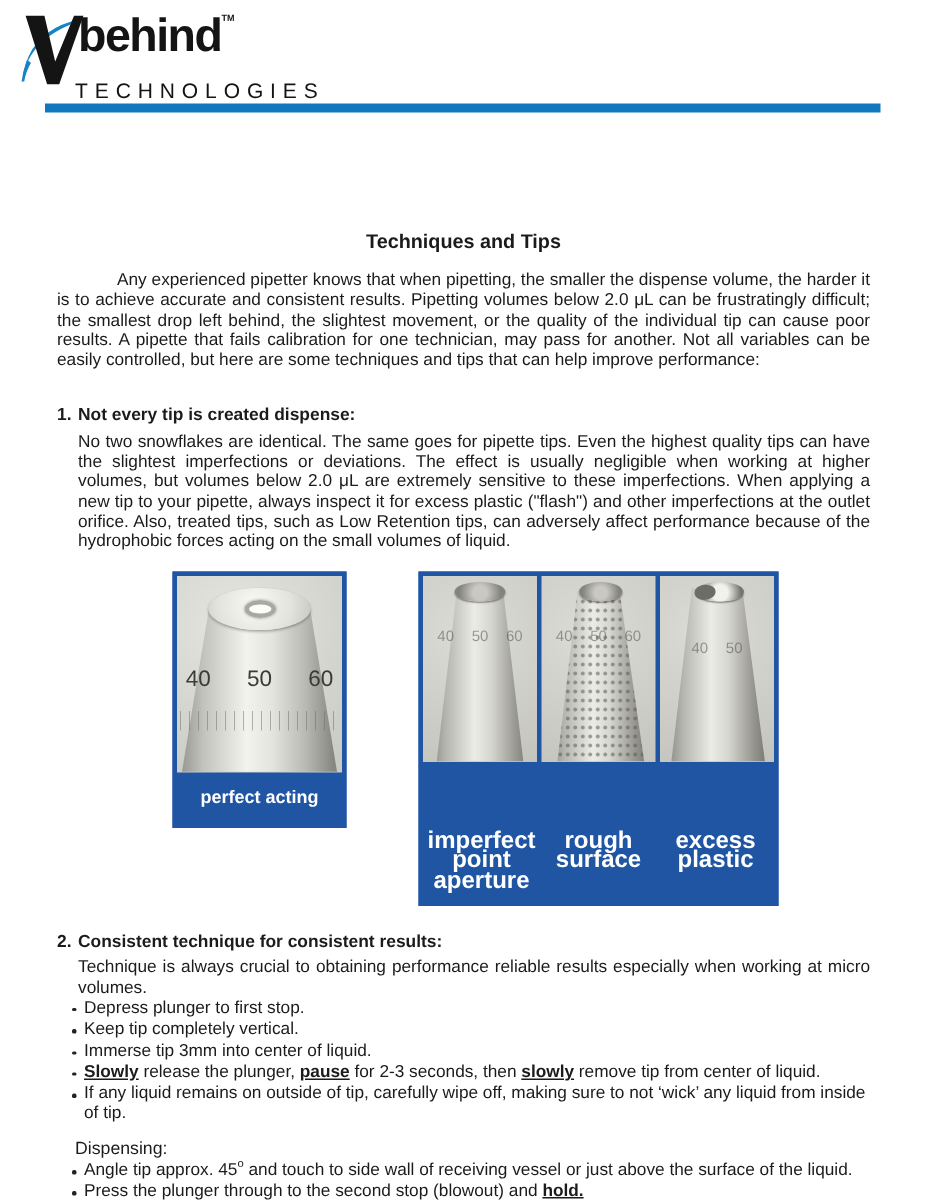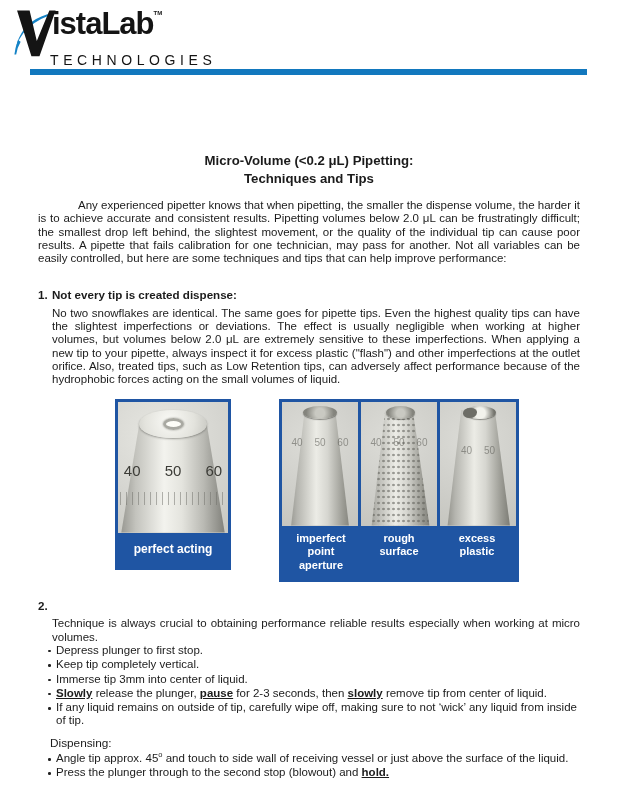--- a/index.html
+++ b/index.html
@@ -94,22 +94,22 @@
   .blob {
     position:absolute; left:30%; top:6px; width:14px; height:10px; border-radius:50% 40% 55% 45%;
     background:#6d6d66;
   }
   .nums-faint {
     position:absolute; left:0; right:0; top:28%;
     text-align:center; color:#55554f; font-size:10px; word-spacing:9px; opacity:.55;
   }
   .pr-cap {
     display:grid; grid-template-columns:1fr 1fr 1fr;
-    color:#fff; font-weight:bold; font-size:11px; line-height:13.5px;
-    text-align:center; padding:6px 0 7px;
+    color:#fff; font-weight:bold; font-size:16px; line-height:13.5px;
+    text-align:center; padding:6px 0 7px;margin-top:40px;
   }
   .pr-cap > div { white-space:pre-line; }
 
   
   .s2-body { margin:5px 0 0 14px; text-align:justify; }
   .list-label { margin:9px 0 2px 12px; font-size:11.8px; }
   .bullet-row { display:flex; margin:0 0 1px 10px; }
   .dot { flex:0 0 8px; position:relative; }
   .dot::before { content:""; position:absolute; left:0; top:6px; width:2.5px; height:2.5px; background:#222; border-radius:50%; }
   .bullet-text { flex:1; }
@@ -121,29 +121,28 @@
 <body>
 
 <div class="header">
   <div class="logo">
     <div class="logo-row">
       <svg class="logo-mark" viewBox="0 0 52 58" xmlns="http://www.w3.org/2000/svg">
         <path d="M4 52 Q8 20 52 7 Q24 10 11 30 Q5 40 4 52 Z" fill="#1583c6"></path>
         <path d="M3 54 Q4 46 7 38 L10 40 Q6 47 5 54 Z" fill="#1583c6"></path>
         <polygon points="6,5 20,5 28,39 42,5 49,5 31,56 22,56" fill="#141414"></polygon>
       </svg>
-      <div class="wordmark"><span>istaLab</span><span class="tm">TM</span></div>
+      <div class="wordmark"><span>behind</span><span class="tm">TM</span></div>
     </div>
     <div class="logo-sub">TECHNOLOGIES</div>
   </div>
   <div class="rule" style="background:#1278be;"></div>
 </div>
 
 <div class="title-block">
-  <div>Micro-Volume (&lt;0.2 μL) Pipetting:</div>
   <div>Techniques and Tips</div>
 </div>
 
 <div class="content">
 
   <p class="intro">Any experienced pipetter knows that when pipetting, the smaller the dispense volume, the harder it is to achieve accurate and consistent results. Pipetting volumes below 2.0 μL can be frustratingly difficult; the smallest drop left behind, the slightest movement, or the quality of the individual tip can cause poor results. A pipette that fails calibration for one technician, may pass for another. Not all variables can be easily controlled, but here are some techniques and tips that can help improve performance:</p>
 
   <div class="sec-head">
     <span class="num">1.</span>
     <span>Not every tip is created dispense:</span>
@@ -191,20 +190,21 @@
 surface</div>
         <div>excess
 plastic</div>
       </div>
     </div>
 
   </div>
 
   <div class="sec-head" style="margin-top:17px;">
     <span class="num">2.</span>
+    <span>Consistent technique for consistent results:</span>
   </div>
   <p class="s2-body">Technique is always crucial to obtaining performance reliable results especially when working at micro volumes.</p>
 
   <div class="bullet-row">
     <span class="dot"></span>
     <span class="bullet-text"><span>Depress plunger to first stop.</span></span>
   </div>
   <div class="bullet-row">
     <span class="dot"></span>
     <span class="bullet-text"><span>Keep tip completely vertical.</span></span>

